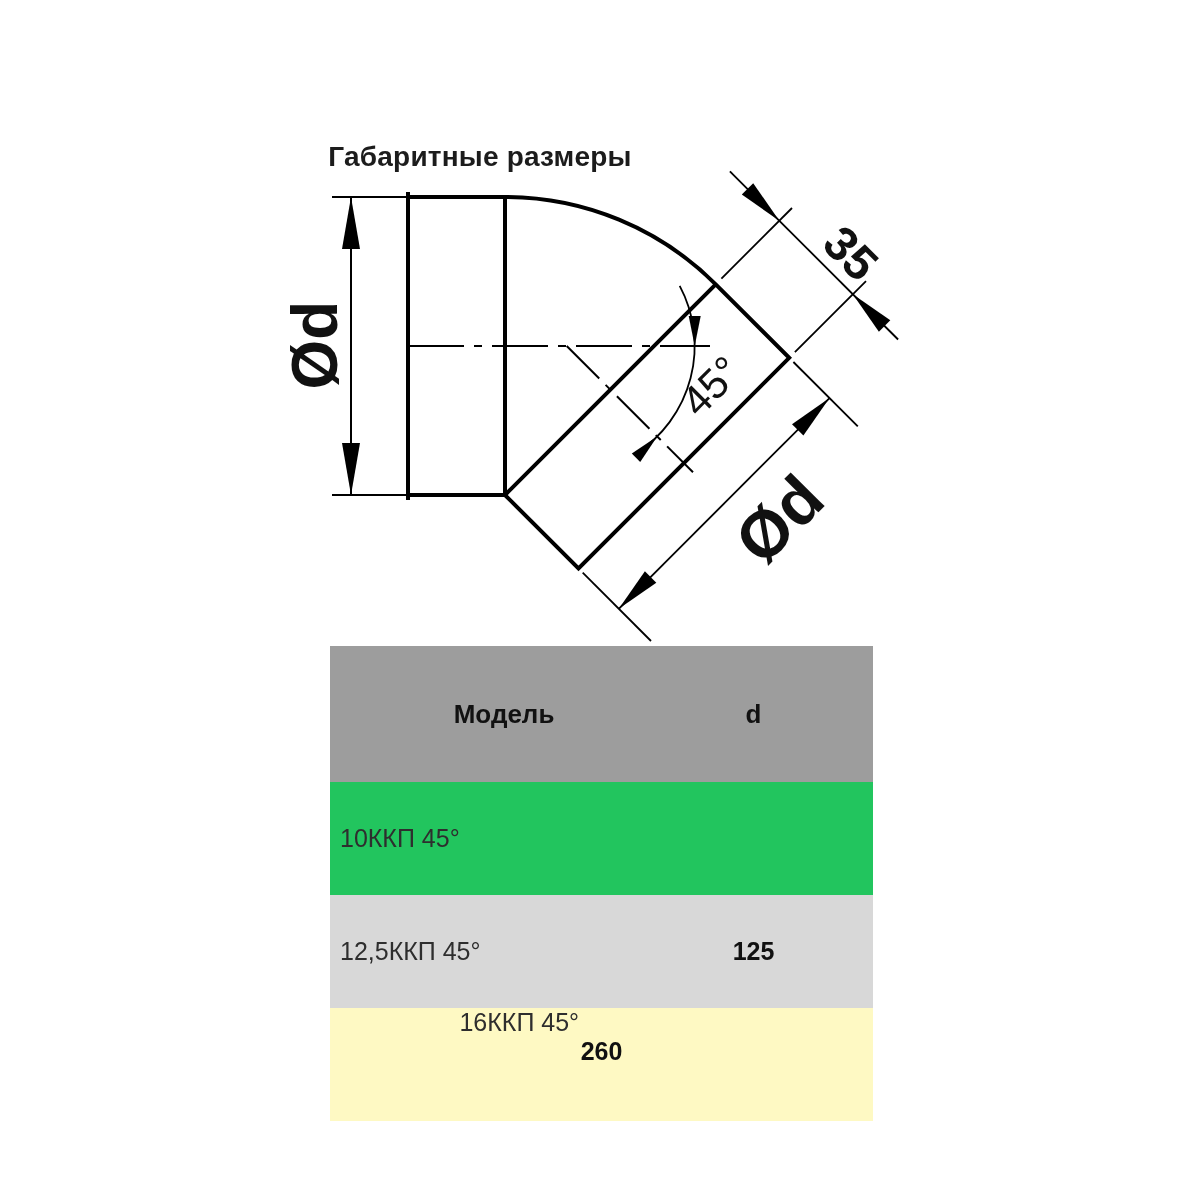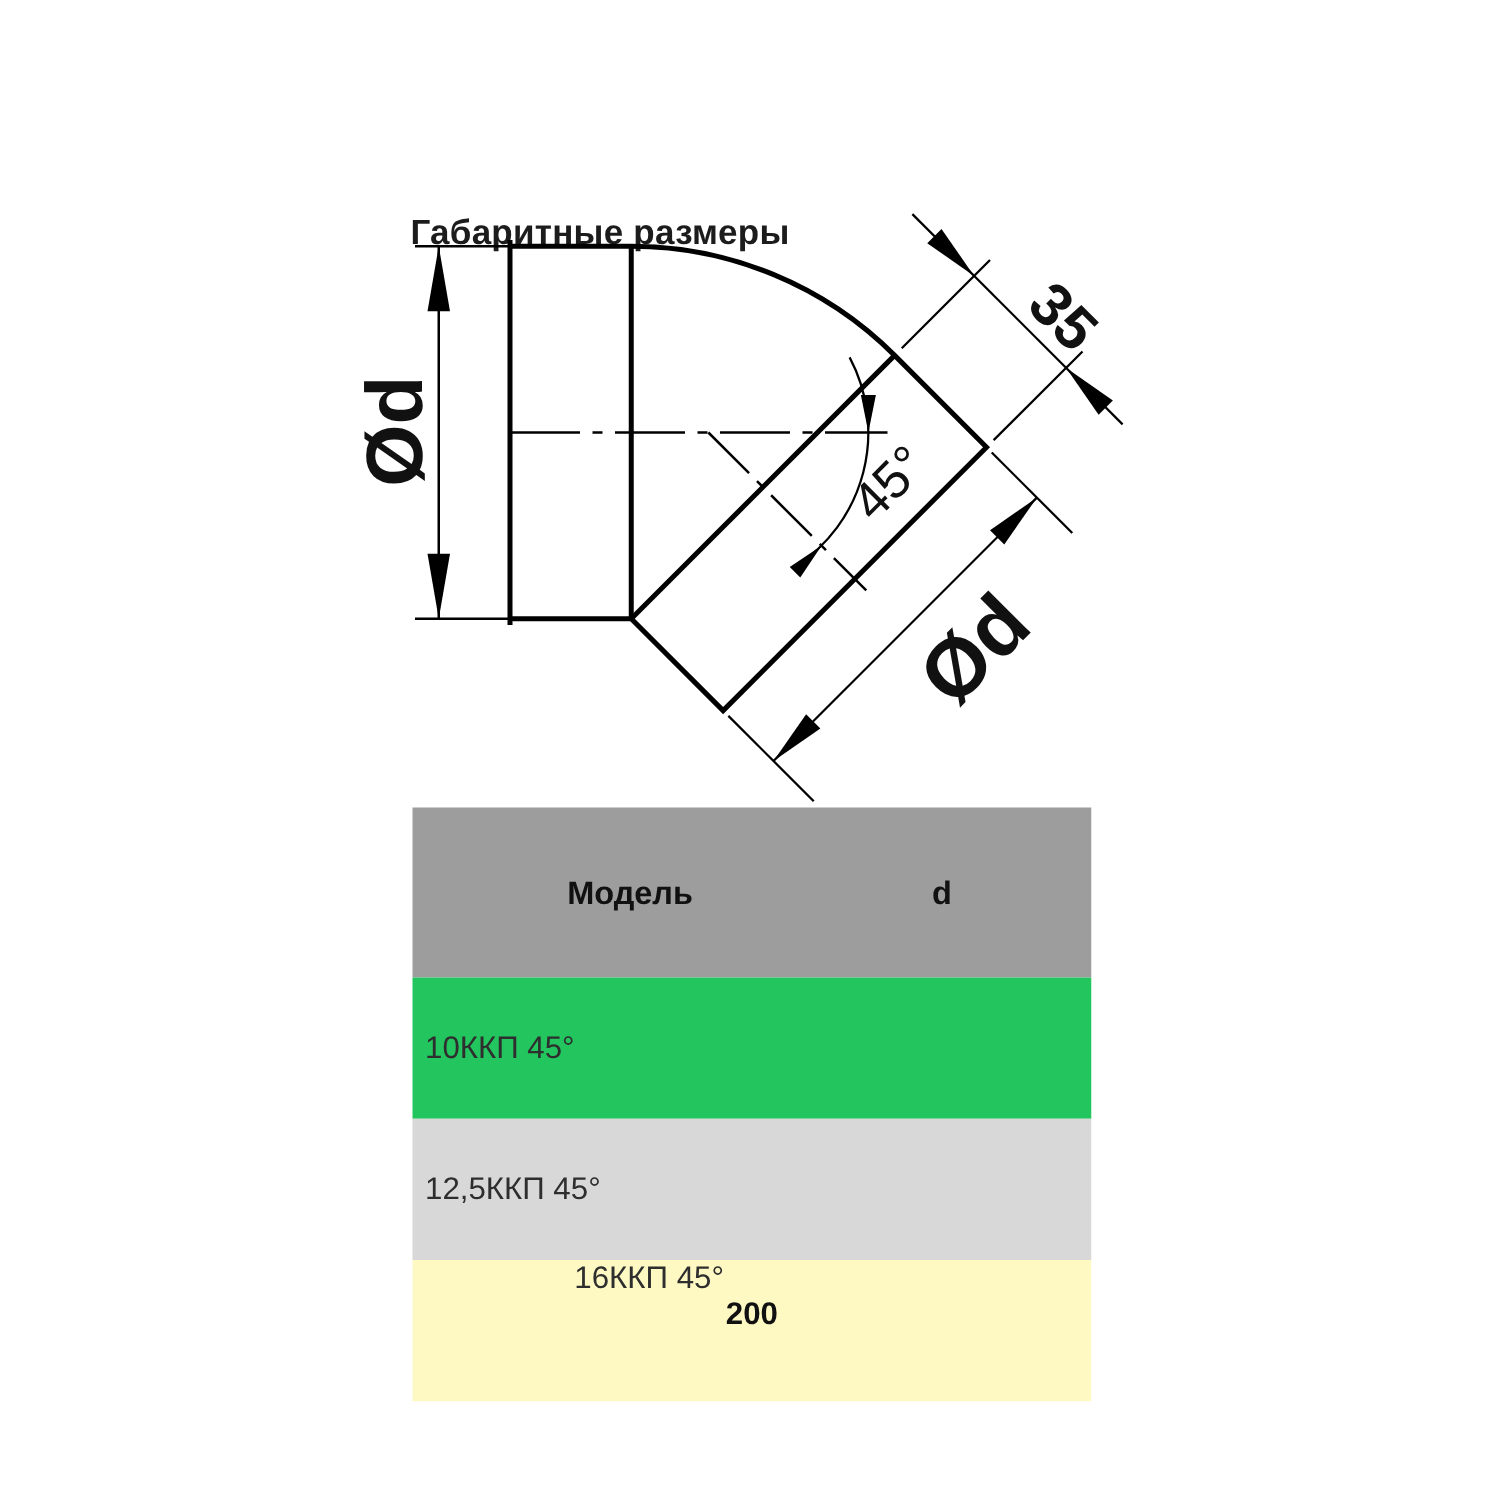--- a/index.html
+++ b/index.html
@@ -18,21 +18,20 @@
   .page-title {
     position: absolute;
     top: 141px;
     left: 0;
     width: 960px;
     text-align: center;
     font-size: 28px;
     font-weight: 700;
     color: #1c1c1c;
     letter-spacing: 0.2px;
-    margin-top: 29px;
   }
   .diagram-svg {
     position: absolute;
     top: 0;
     left: 0;
   }
   .dim-label {
     font-family: "Liberation Sans", sans-serif;
     font-weight: 600;
     fill: #111111;
@@ -166,21 +165,22 @@
       <div class="cell-model">Модель</div>
       <div class="cell-d">d</div>
     </div>
 
     <div class="spec-row spec-body-row" style="background:#22c55e;">
       <div class="cell-model">10ККП 45°</div>
     </div>
 
     <div class="spec-row spec-body-row" style="background:#d8d8d8;align-items:center;">
       <div class="cell-model">12,5ККП 45°</div>
+      <div class="cell-d">125</div>
     </div>
 
     <div class="spec-row spec-body-row" style="background:#fef9c3;flex-direction:column;">
       <div class="cell-model">16ККП 45°</div>
-      <div class="cell-d">200</div>
+      <div class="cell-d">260</div>
     </div>
   </div>
 
 </div>
 
 </body></html>

